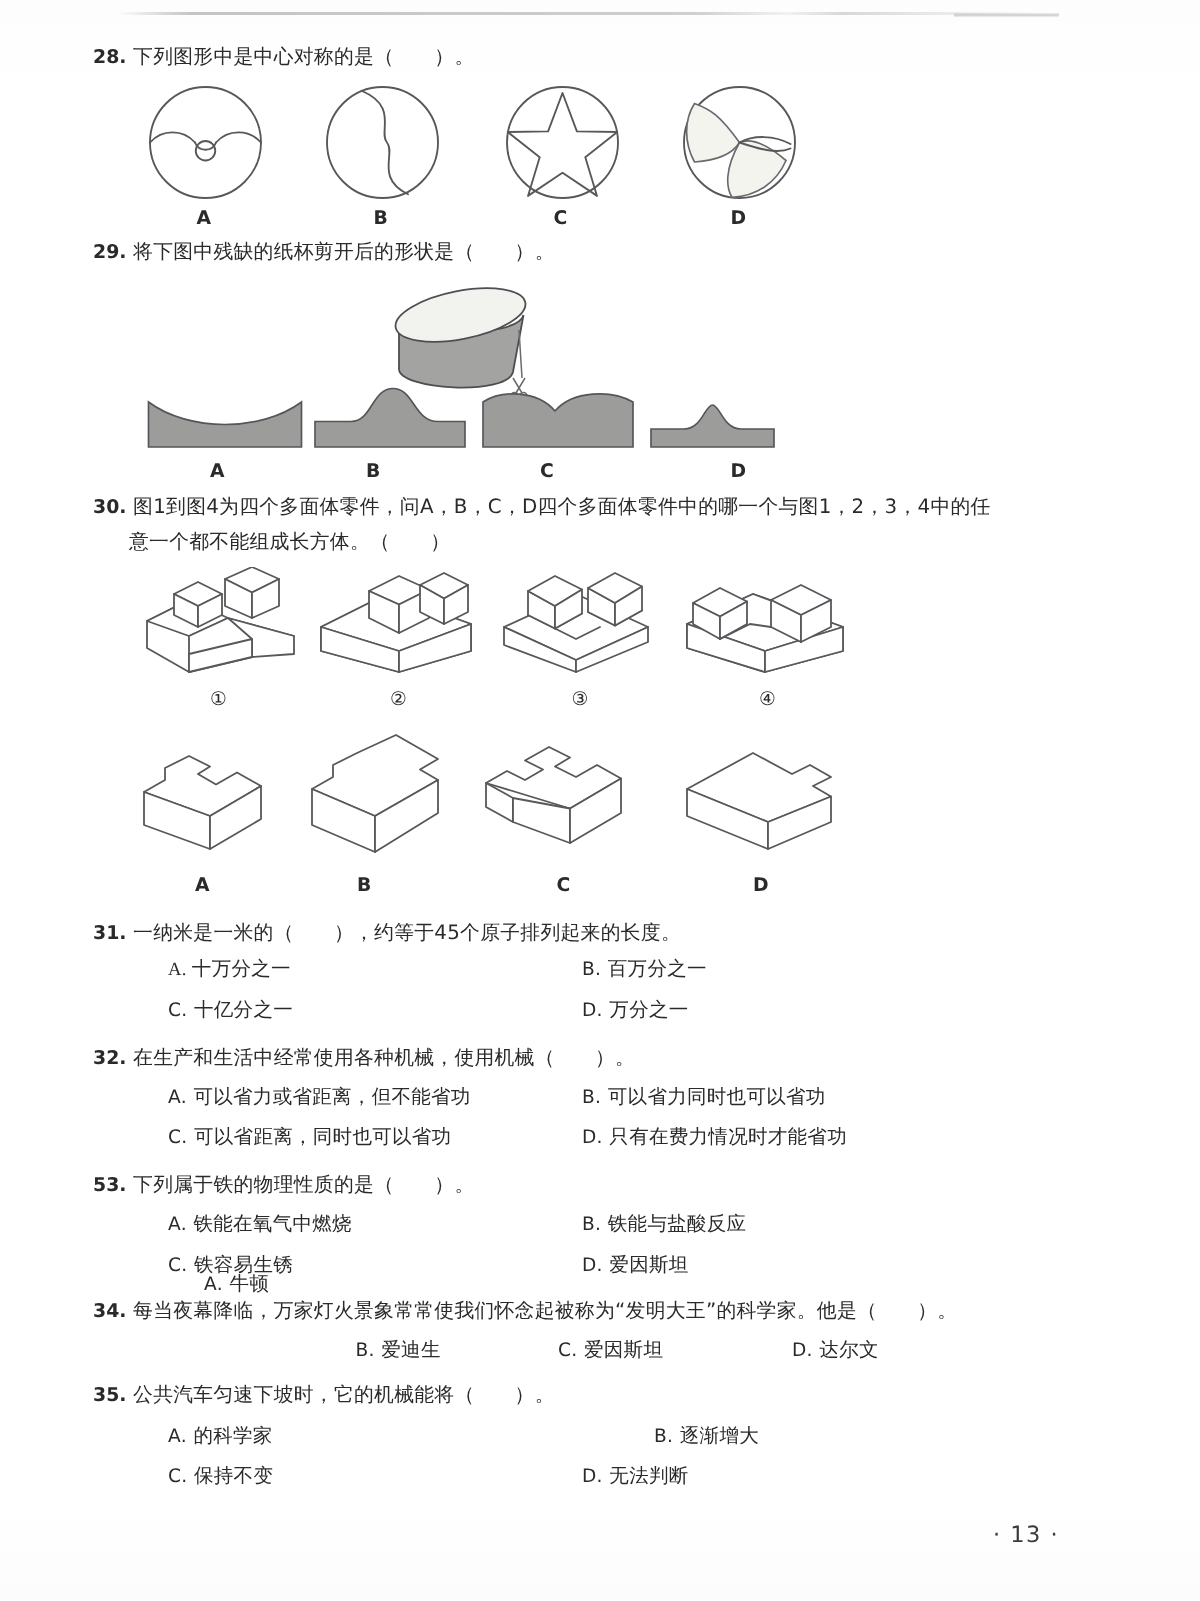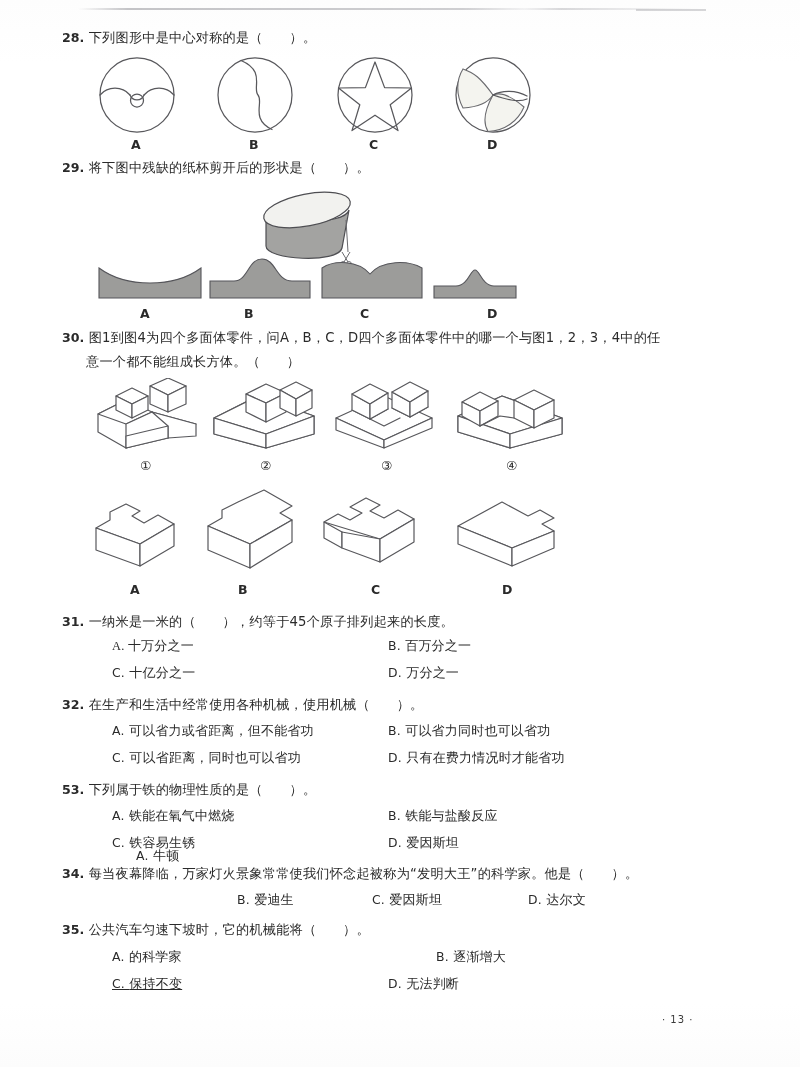--- a/index.html
+++ b/index.html
@@ -27,21 +27,21 @@
   .content{position:absolute;left:0;top:0;width:800px;}
 
   
   .q{position:absolute;font-size:13.2px;line-height:20px;white-space:nowrap;letter-spacing:.2px;}
   .qnum{font-weight:bold;font-size:12.6px;letter-spacing:0;}
   .qtext{font-size:13.2px;}
   .opt{position:absolute;font-size:13px;white-space:nowrap;letter-spacing:.2px;}
   .optlabel{font-size:12.4px;}
   .fig-label{position:absolute;font-size:12.5px;font-weight:bold;letter-spacing:.3px;}
   .fig-num{position:absolute;font-size:12.5px;}
-  .pageno{position:absolute;font-size:10px;letter-spacing:1px;color:#3a3a3a;}
+  .pageno{position:absolute;font-size:15px;letter-spacing:1px;color:#3a3a3a;}
 
   svg{display:block;}
   .figwrap{position:absolute;}
   .ln{fill:none;stroke:#58585c;stroke-width:1.25;stroke-linejoin:round;stroke-linecap:round;}
   .ln-thin{fill:none;stroke:#6a6a6e;stroke-width:1;}
   .solidgray{fill:#9c9c9a;stroke:#55555a;stroke-width:1.1;}
   .cupgray{fill:#a3a3a1;stroke:#4e4e52;stroke-width:1.2;}
   .cuplight{fill:#f2f2ef;stroke:#4e4e52;stroke-width:1.2;}
   .solidwhite{fill:#ffffff;stroke:#58585c;stroke-width:1.2;stroke-linejoin:round;}
   .dfill{fill:#f4f4ef;stroke:#6a6a6e;stroke-width:1.1;}
@@ -346,21 +346,21 @@
       <span class="qtext">公共汽车匀速下坡时，它的机械能将（　　）。</span>
     </div>
     <div class="opt" style="left:112px;top:948px;">
       <span class="optlabel">A.</span>
       <span>的科学家</span>
     </div>
     <div class="opt" style="left:388px;top:948px;margin-left:48px;">
       <span class="optlabel">B.</span>
       <span>逐渐增大</span>
     </div>
-    <div class="opt" style="left:112px;top:975px;text-decoration:underline;">
+    <div class="opt" style="left:112px;top:975px;">
       <span class="optlabel">C.</span>
       <span>保持不变</span>
     </div>
     <div class="opt" style="left:388px;top:975px;">
       <span class="optlabel">D.</span>
       <span>无法判断</span>
     </div>
 
     <div class="pageno" style="left:662px;top:1014px;">· 13 ·</div>
 

